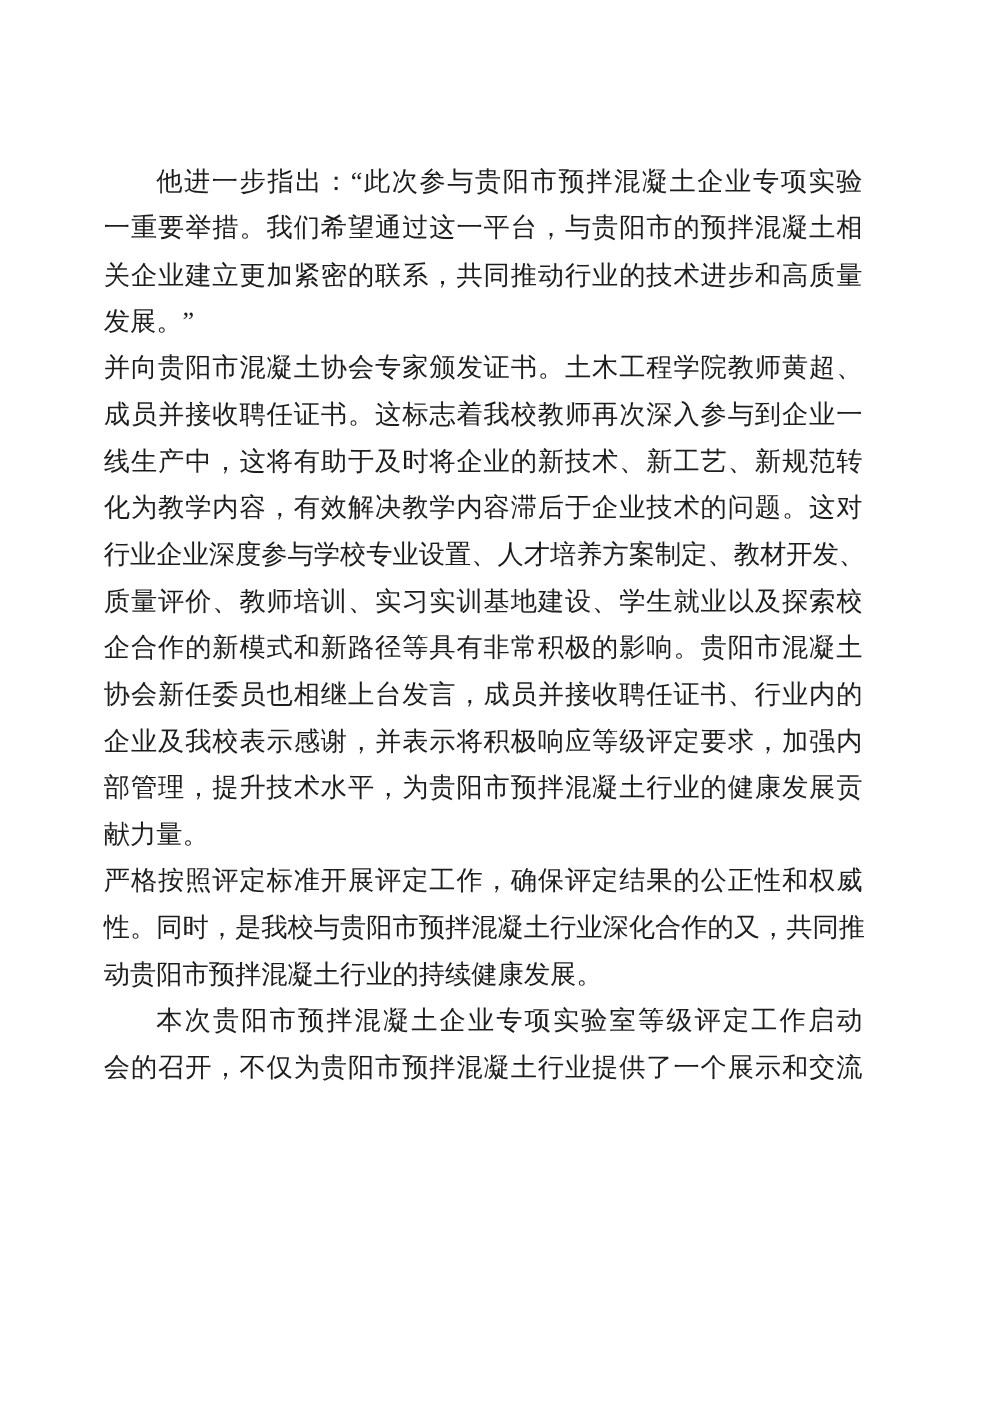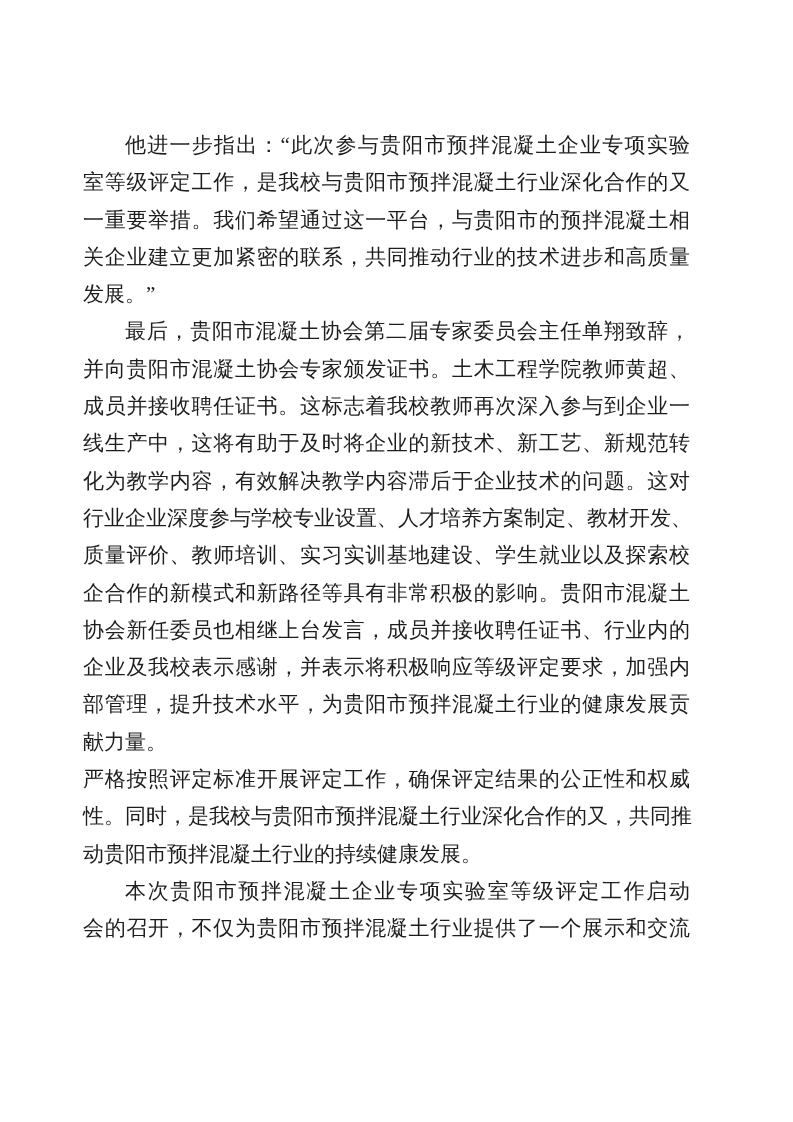--- a/index.html
+++ b/index.html
@@ -51,27 +51,25 @@
     -moz-text-align-last: left;
   }
 </style>
 </head>
 <body>
 
 <div class="page">
   <div class="doc-body" id="doc-body">
       <div class="paragraph">
         <div class="line indent">他进一步指出：“此次参与贵阳市预拌混凝土企业专项实验</div>
-        <div class="line">室等级评定工作，是我校与贵阳市预拌混凝土行业深化合作的又</div>
         <div class="line">一重要举措。我们希望通过这一平台，与贵阳市的预拌混凝土相</div>
         <div class="line">关企业建立更加紧密的联系，共同推动行业的技术进步和高质量</div>
         <div class="line no-justify">发展。”</div>
       </div>
       <div class="paragraph">
-        <div class="line indent">最后，贵阳市混凝土协会第二届专家委员会主任单翔致辞，</div>
         <div class="line">并向贵阳市混凝土协会专家颁发证书。土木工程学院教师黄超、</div>
         <div class="line">成员并接收聘任证书。这标志着我校教师再次深入参与到企业一</div>
         <div class="line">线生产中，这将有助于及时将企业的新技术、新工艺、新规范转</div>
         <div class="line">化为教学内容，有效解决教学内容滞后于企业技术的问题。这对</div>
         <div class="line">行业企业深度参与学校专业设置、人才培养方案制定、教材开发、</div>
         <div class="line">质量评价、教师培训、实习实训基地建设、学生就业以及探索校</div>
         <div class="line">企合作的新模式和新路径等具有非常积极的影响。贵阳市混凝土</div>
         <div class="line">协会新任委员也相继上台发言，成员并接收聘任证书、行业内的</div>
         <div class="line">企业及我校表示感谢，并表示将积极响应等级评定要求，加强内</div>
         <div class="line">部管理，提升技术水平，为贵阳市预拌混凝土行业的健康发展贡</div>

